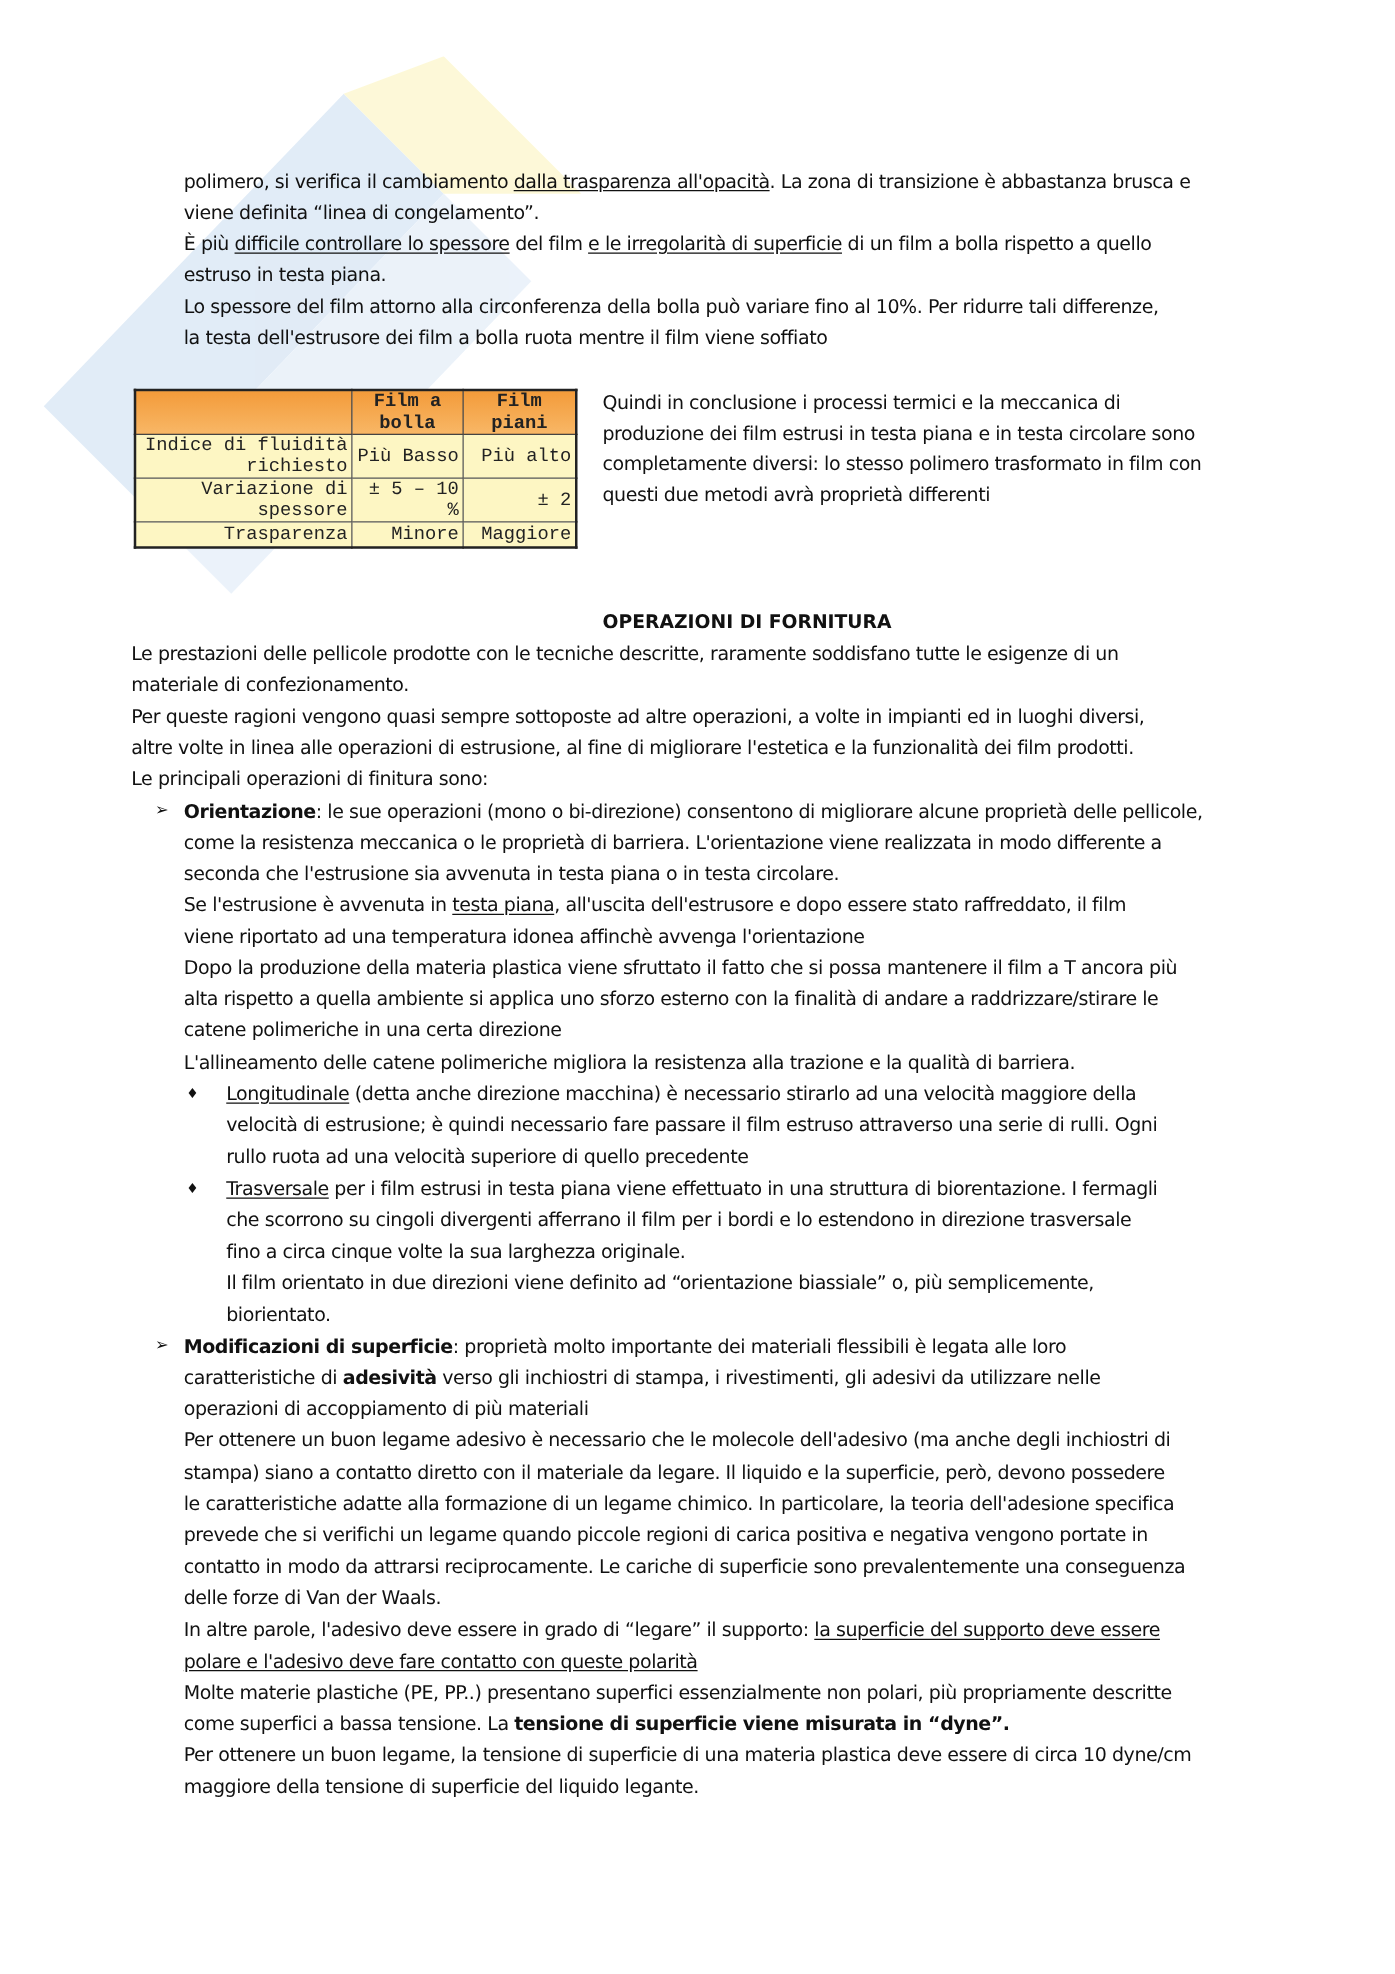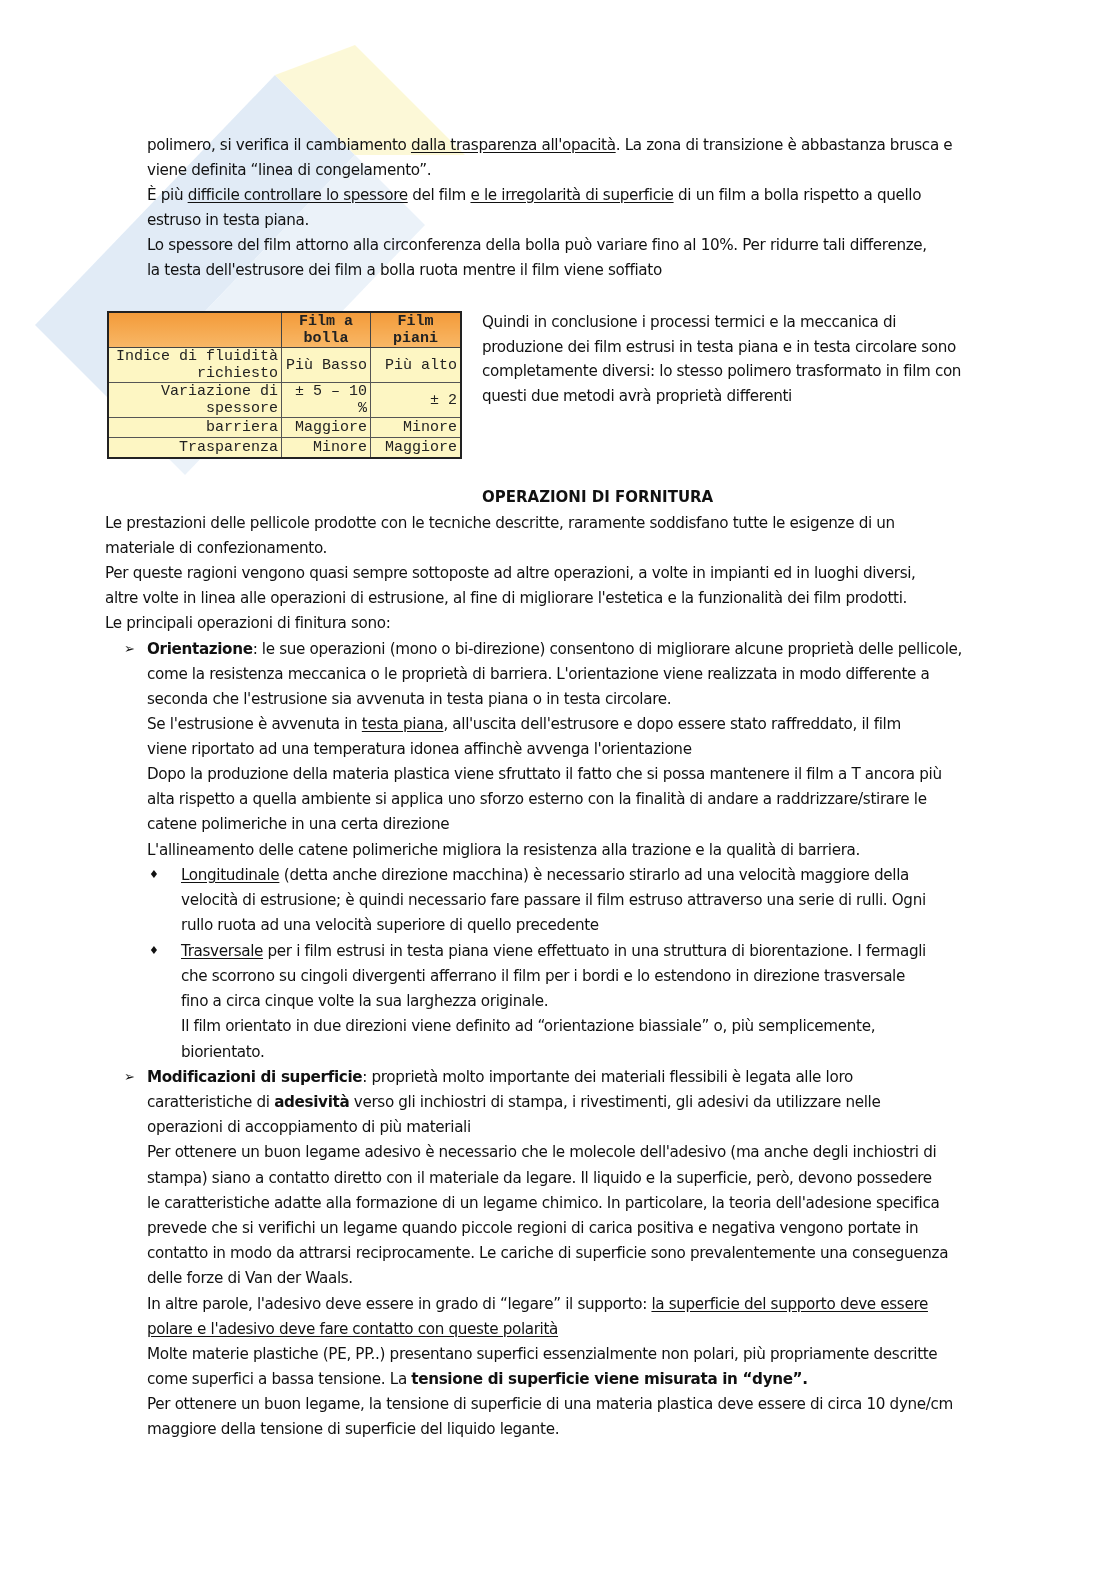--- a/index.html
+++ b/index.html
@@ -68,25 +68,20 @@
           <td class="c0">Indice di fluidità richiesto</td>
           <td class="c1">Più Basso</td>
           <td>Più alto</td>
         </tr>
       <tr>
           <td class="c0">Variazione di spessore</td>
           <td class="c1">± 5 – 10 %</td>
           <td>± 2</td>
         </tr>
       <tr>
-          <td class="c0">barriera</td>
-          <td class="c1">Maggiore</td>
-          <td>Minore</td>
-        </tr>
-      <tr>
           <td class="c0">Trasparenza</td>
           <td class="c1">Minore</td>
           <td>Maggiore</td>
         </tr>
     </tbody>
   </table>
 
   <div class="para" style="left:482px; top:310px;">Quindi in conclusione i processi termici e la meccanica di</div>
   <div class="para" style="left:482px; top:335px;">produzione dei film estrusi in testa piana e in testa circolare sono</div>
   <div class="para" style="left:482px; top:359px;">completamente diversi: lo stesso polimero trasformato in film con</div>

